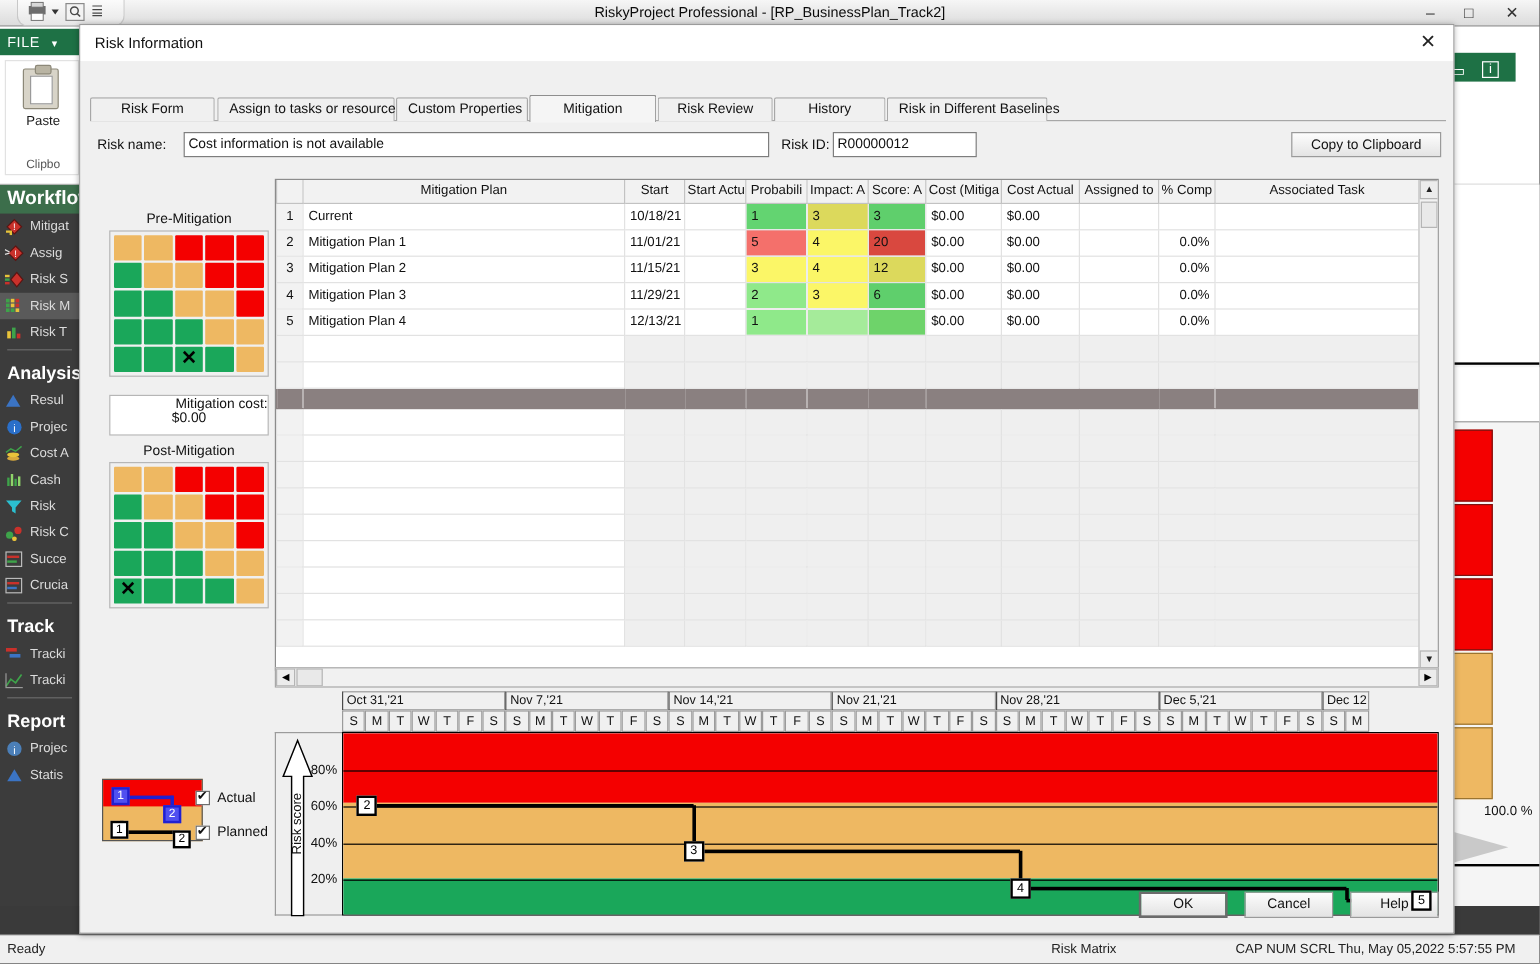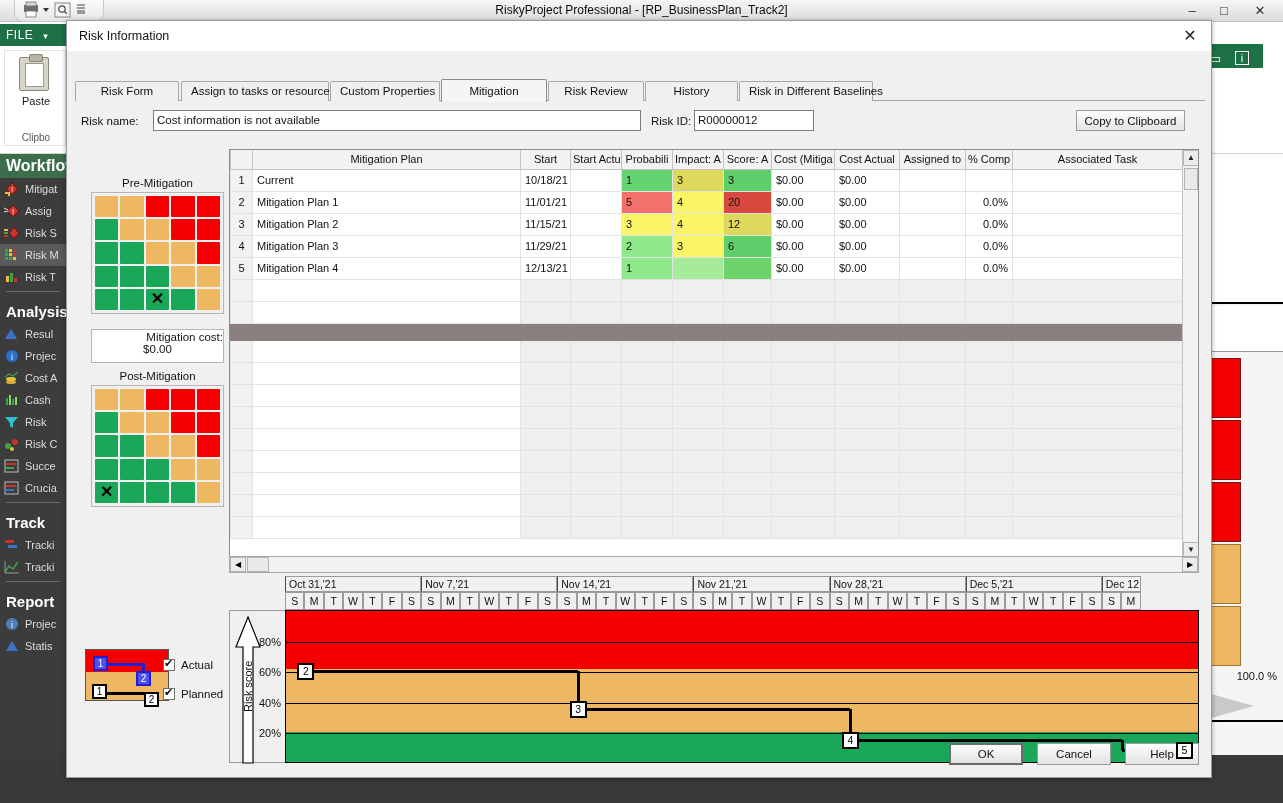--- a/index.html
+++ b/index.html
@@ -79,21 +79,21 @@
   .nav-section { font-size: 15px; font-weight: bold; color: #fff; padding: 8px 6px 3px 6px; }
   .nav-sep { height:1px; background:#6a6a6a; margin: 3px 6px; }
   .nav-item { display:flex; align-items:center; gap:5px; padding: 4px 4px; font-size: 11px; color:#dcdcdc; white-space: nowrap; }
   .nav-item.active { background:#5a5a5a; }
   .nav-ico { width: 16px; height: 14px; flex: 0 0 16px; position: relative; }
 
   .bg-grid {
     position: absolute; left: 66px; top: 154px; right: 0; bottom: 48px;
     background: #fff;
   }
-  .bg-rightcol { position:absolute; right:0; top:0; width:88px; height:100%; background:#f5f5f5; border-left:3px solid #a16207;}
+  .bg-rightcol { position:absolute; right:0; top:0; width:88px; height:100%; background:#f5f5f5; border-left:6px solid #a16207;}
 
   .statusbar {
     position: absolute; left: 0; bottom: 0; width: 1283px; height: 24px;
     background: #f0f0f0; border-top: 1px solid #cdcdcd; font-size: 11px; color: #222;
   }
   .statusbar .sb-ready { position:absolute; left:6px; top:5px; }
   .statusbar .sb-mid { position:absolute; left:876px; top:5px; }
   .statusbar .sb-right { position:absolute; right:20px; top:5px; }
 
   
@@ -430,20 +430,25 @@
       <div style="position:absolute;left:1px;top:266px;width:42px;height:60px;background:#f40000;border:1px solid #7a1411"></div>
       <div style="position:absolute;left:1px;top:328px;width:42px;height:60px;background:#f40000;border:1px solid #7a1411"></div>
       <div style="position:absolute;left:1px;top:390px;width:42px;height:60px;background:#eeb862;border:1px solid #9a7431"></div>
       <div style="position:absolute;left:1px;top:452px;width:42px;height:60px;background:#eeb862;border:1px solid #9a7431"></div>
       <div style="position:absolute;right:6px;top:516px;font-size:11px;color:#111">100.0 %</div>
       <div style="position:absolute;left:6px;top:538px;width:0;height:0;border-top:14px solid transparent;border-bottom:14px solid transparent;border-left:50px solid #c9c9c9"></div>
       <div style="position:absolute;left:0;right:0;top:566px;height:2px;background:#000"></div>
     </div>
   </div>
 
+  <div class="statusbar">
+    <div class="sb-ready">Ready</div>
+    <div class="sb-mid">Risk Matrix</div>
+    <div class="sb-right">CAP  NUM  SCRL  Thu, May 05,2022  5:57:55 PM</div>
+  </div>
 
   <div class="dialog">
     <div class="dlg-titlebar">
       <div class="dlg-title">Risk Information</div>
       <div class="dlg-close">✕</div>
     </div>
 
     <div class="dlg-body">
 
       <div class="tab-underline"></div>
@@ -468,21 +473,21 @@
         </div>
         <div class="tab" style="left:664px;width:134px;text-align:center">
           <span>Risk in Different Baselines</span>
         </div>
       </div>
 
       <div class="lbl" style="left:14px;top:64px">Risk name:</div>
       <div class="txtbox" style="left:86px;top:59px;width:488px;height:21px">Cost information is not available</div>
       <div class="lbl" style="left:584px;top:64px">Risk ID:</div>
       <div class="txtbox" style="left:627px;top:59px;width:120px;height:21px">R00000012</div>
-      <div class="btn" style="left:1009px;top:59px;width:109px;height:21px">Copy to Clipboard</div>
+      <div class="btn" style="left:1009px;top:59px;width:125px;height:21px">Copy to Clipboard</div>
 
 
       <div class="panel-cap" style="left:24px;top:126px">Pre-Mitigation</div>
       <div class="matrix" style="left:24px;top:141px">
         <div class="matrix-grid" id="pre-matrix">
             <div class="mc" style="background: rgb(238, 184, 98);"></div>
             <div class="mc" style="background: rgb(238, 184, 98);"></div>
             <div class="mc" style="background: rgb(244, 0, 0);"></div>
             <div class="mc" style="background: rgb(244, 0, 0);"></div>
             <div class="mc" style="background: rgb(244, 0, 0);"></div>

